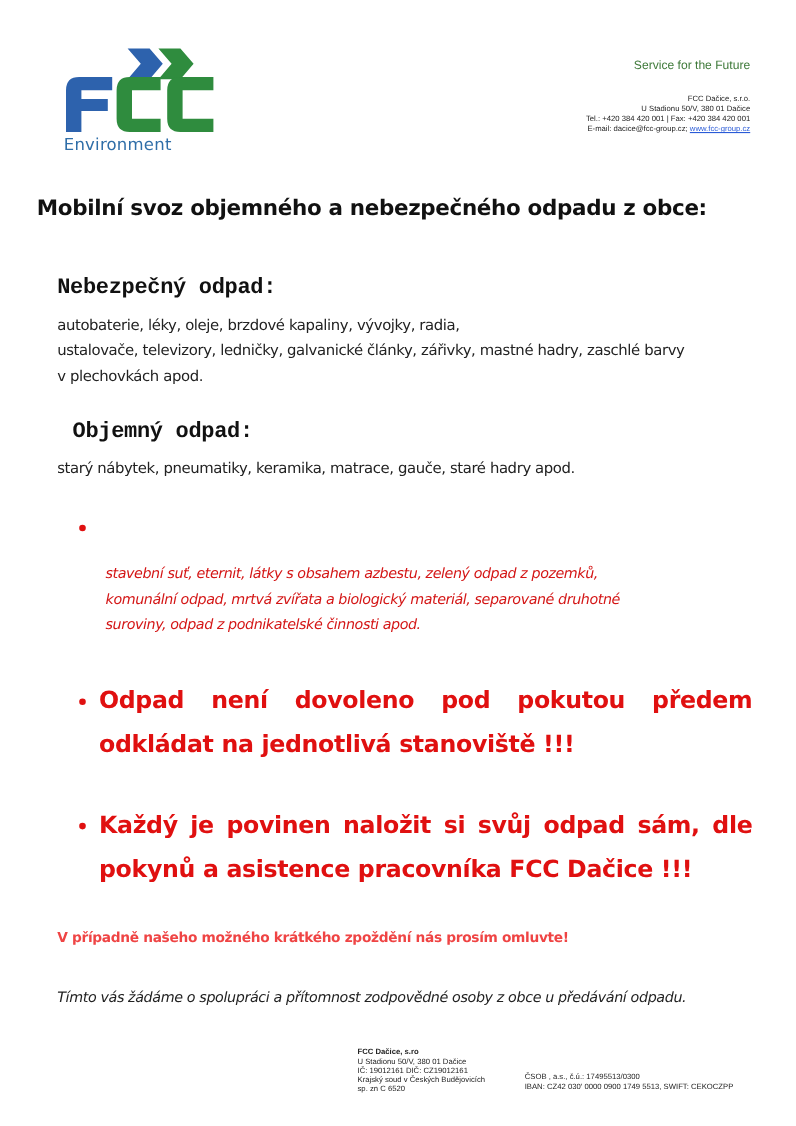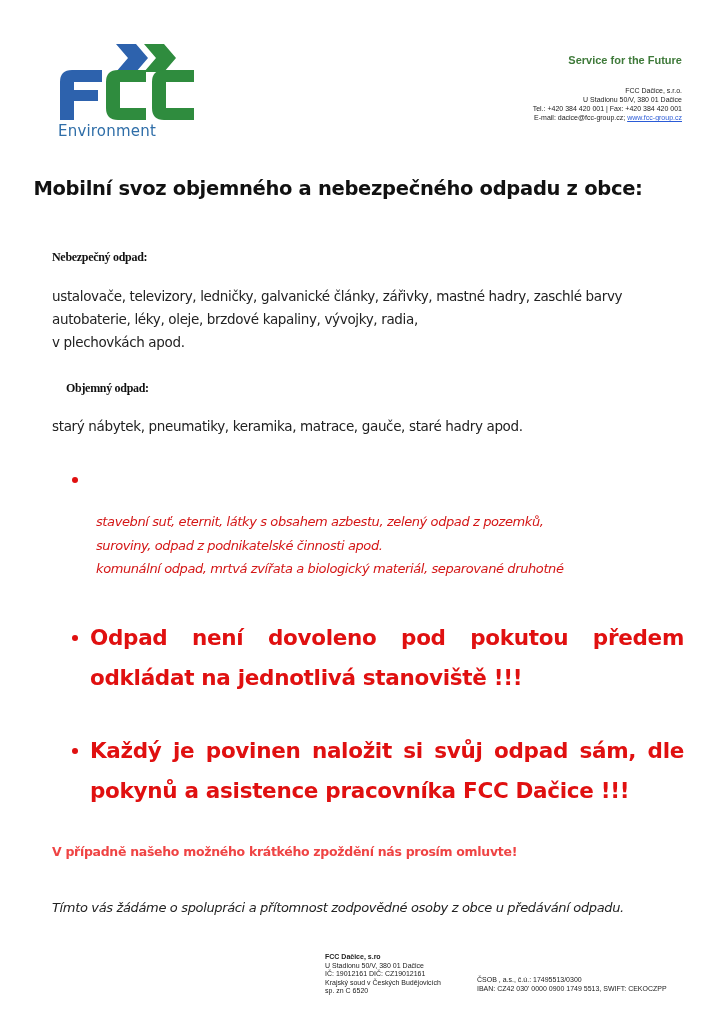--- a/index.html
+++ b/index.html
@@ -6,29 +6,29 @@
   body { width: 724px; height: 1024px; position: relative; overflow: hidden;
          font-family: "Liberation Sans", sans-serif; color: #111; }
   .abs { position: absolute; }
 
   
   .logo { left: 56px; top: 40px; width: 150px; height: 100px; }
   .logo-text { left: 58px; top: 122px; font-family: "DejaVu Sans", sans-serif;
                font-size: 15px; color: #2f6ea8; letter-spacing: 0.2px; }
 
   
-  .tagline { right: 42px; top: 54px; font-size: 11px; font-weight: bold; color: #3f7a3a; margin-left: 48px; }
+  .tagline { right: 42px; top: 54px; font-size: 11px; font-weight: normal; color: #3f7a3a; margin-left: 48px; }
   .contact { right: 42px; top: 86px; text-align: right; font-size: 7px; line-height: 9px; color: #222; }
   .contact a { color: #2a5bd7; text-decoration: underline; }
 
   
   .title { left: 0; width: 676px; top: 177px; text-align: center;
            font-family: "DejaVu Sans", sans-serif; font-size: 19.5px; font-weight: bold; color: #111; letter-spacing: -0.3px; }
 
-  .h2 { left: 52px; font-family: Liberation Serif, serif; font-size: 12px; font-weight: bold; color: #111; letter-spacing: -0.3px; }
+  .h2 { left: 52px; font-family: Liberation Mono, monospace; font-size: 20px; font-weight: bold; color: #111; letter-spacing: -0.3px; }
   .para { left: 52px; width: 640px; font-family: "DejaVu Sans", sans-serif; font-size: 13.5px;
           line-height: 23px; color: #222; letter-spacing: -0.35px; }
 
   .red { color: #e01010; }
   .bullet-row { left: 72px; width: 612px; display: flex; align-items: flex-start; }
   .bullet-dot { width: 6px; height: 6px; border-radius: 50%; background: #e01010; flex: 0 0 6px; }
   .b1 { font-family: "DejaVu Sans", sans-serif; font-size: 20px; font-weight: bold; letter-spacing: -0.5px; }
   .sub { left: 96px; width: 600px; font-family: "DejaVu Sans", sans-serif; font-style: italic;
          font-size: 13px; line-height: 23.5px; color: #d41616; letter-spacing: -0.4px; }
   .big { font-family: "DejaVu Sans", sans-serif; font-size: 21.5px; font-weight: bold; line-height: 40px;
@@ -68,35 +68,35 @@
   <div>
     <span>E-mail: dacice@fcc-group.cz;</span>
     <a>www.fcc-group.cz</a>
   </div>
 </div>
 
 <div class="abs title">Mobilní svoz objemného a nebezpečného odpadu z obce:</div>
 
 <div class="abs h2" style="top:250px;">Nebezpečný odpad:</div>
 <div class="abs para" style="top:285px;">
+  <div>autobaterie, léky, oleje, brzdové kapaliny, vývojky, radia,</div>
   <div>ustalovače, televizory, ledničky, galvanické články, zářivky, mastné hadry, zaschlé barvy</div>
-  <div>autobaterie, léky, oleje, brzdové kapaliny, vývojky, radia,</div>
   <div>v plechovkách apod.</div>
 </div>
 
 <div class="abs h2" style="top:381px;margin-left:14px;">Objemný odpad:</div>
 <div class="abs para" style="top:415px;">starý nábytek, pneumatiky, keramika, matrace, gauče, staré hadry apod.</div>
 
 <div class="abs bullet-row" style="top:465px;">
   <span class="bullet-dot" style="margin-top:12px;margin-right:18px;"></span>
 </div>
 <div class="abs sub" style="top:510px;">
   <div>stavební suť, eternit, látky s obsahem azbestu, zelený odpad z pozemků,</div>
+  <div>komunální odpad, mrtvá zvířata a biologický materiál, separované druhotné</div>
   <div>suroviny, odpad z podnikatelské činnosti apod.</div>
-  <div>komunální odpad, mrtvá zvířata a biologický materiál, separované druhotné</div>
 </div>
 
 <div class="abs bullet-row" style="top:618px;">
   <span class="bullet-dot" style="margin-top:17px;margin-right:12px;"></span>
   <span class="big red" style="flex:1;">Odpad není dovoleno pod pokutou předem odkládat na jednotlivá stanoviště !!!</span>
 </div>
 
 <div class="abs bullet-row" style="top:731px;">
   <span class="bullet-dot" style="margin-top:17px;margin-right:12px;"></span>
   <span class="big red" style="flex:1;">Každý je povinen naložit si svůj odpad sám, dle pokynů a asistence pracovníka FCC Dačice !!!</span>

